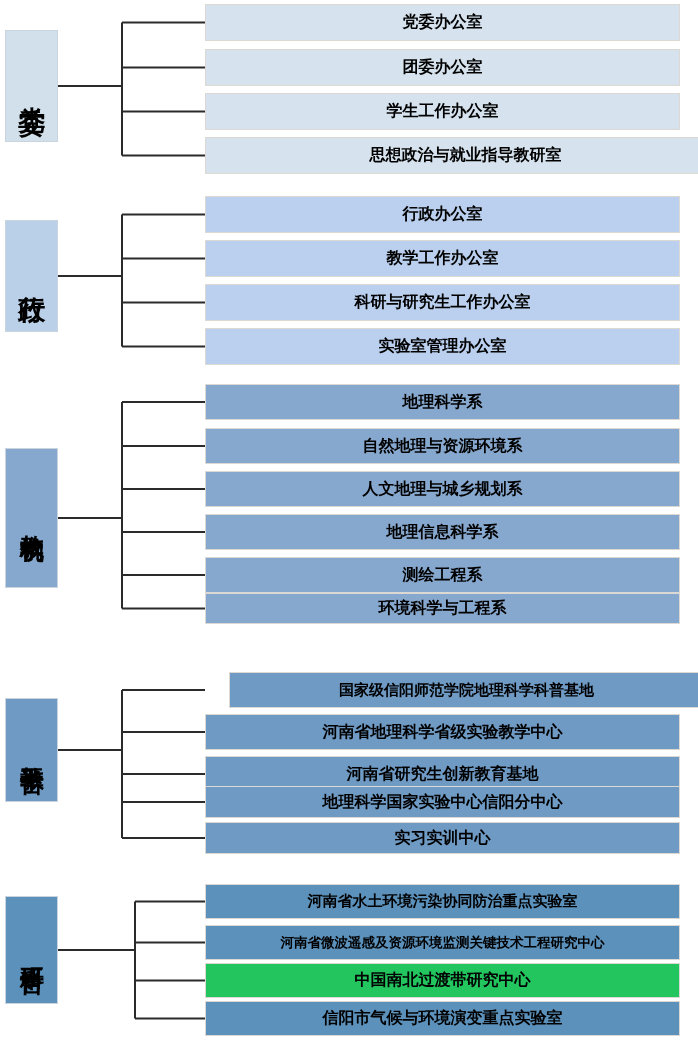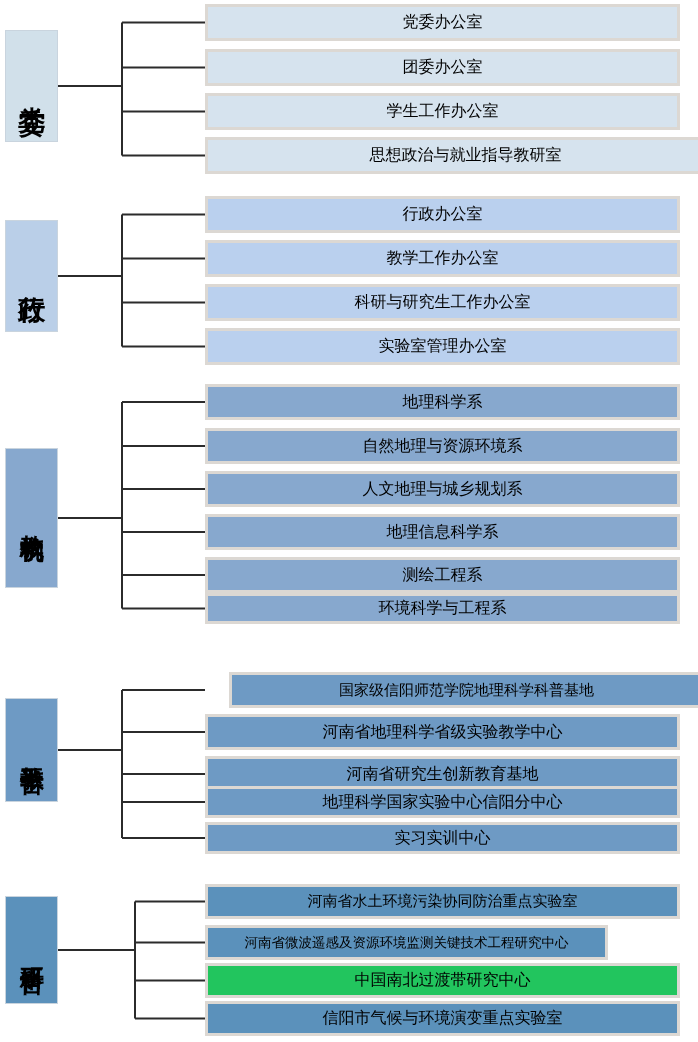--- a/index.html
+++ b/index.html
@@ -25,24 +25,24 @@
     color:#000;
     letter-spacing:1px;
     line-height:1.05;
     white-space:nowrap;
   }
 
   
   .child{
     position:absolute;
     box-sizing:border-box;
-    border:3px solid #4c1d95;
+    border:1px solid #4c1d95;
     display:flex;align-items:center;justify-content:center;
     text-align:center;
-    color:#000;font-weight:normal;
+    color:#000;font-weight:bold;
     white-space:nowrap;
   }
 
   
   .wires{position:absolute;left:0;top:0;width:698px;height:1042px;pointer-events:none;}
   .wires line{stroke:#2b2b2b;stroke-width:2;}
 </style>
 </head>
 <body>
 
@@ -151,21 +151,21 @@
       </div>
       <div class="child" style="left: 205px; top: 822px; width: 475px; height: 32px; background: rgb(110, 154, 196); border-color: rgb(220, 216, 211); font-size: 16px;">
         <span>实习实训中心</span>
       </div>
       <div class="parent" style="left: 5px; top: 896px; width: 53px; height: 108px; background: rgb(91, 145, 187); border-color: rgb(201, 212, 222);">
         <span class="ptxt" style="font-size: 24px;">科研平台</span>
       </div>
       <div class="child" style="left: 205px; top: 884px; width: 475px; height: 35px; background: rgb(91, 145, 187); border-color: rgb(220, 216, 211); font-size: 15px;">
         <span>河南省水土环境污染协同防治重点实验室</span>
       </div>
-      <div class="child" style="left: 205px; top: 925px; width: 403px; height: 35px; background: rgb(91, 145, 187); border-color: rgb(220, 216, 211); font-size: 13.5px;">
+      <div class="child" style="left: 205px; top: 925px; width: 475px; height: 35px; background: rgb(91, 145, 187); border-color: rgb(220, 216, 211); font-size: 13.5px;">
         <span>河南省微波遥感及资源环境监测关键技术工程研究中心</span>
       </div>
       <div class="child" style="left: 205px; top: 963px; width: 475px; height: 35px; background: #22c55e; border-color: rgb(220, 216, 211); font-size: 16px;">
         <span>中国南北过渡带研究中心</span>
       </div>
       <div class="child" style="left: 205px; top: 1001px; width: 475px; height: 35px; background: rgb(91, 145, 187); border-color: rgb(220, 216, 211); font-size: 16px;">
         <span>信阳市气候与环境演变重点实验室</span>
       </div>
     </div>
 </div>

